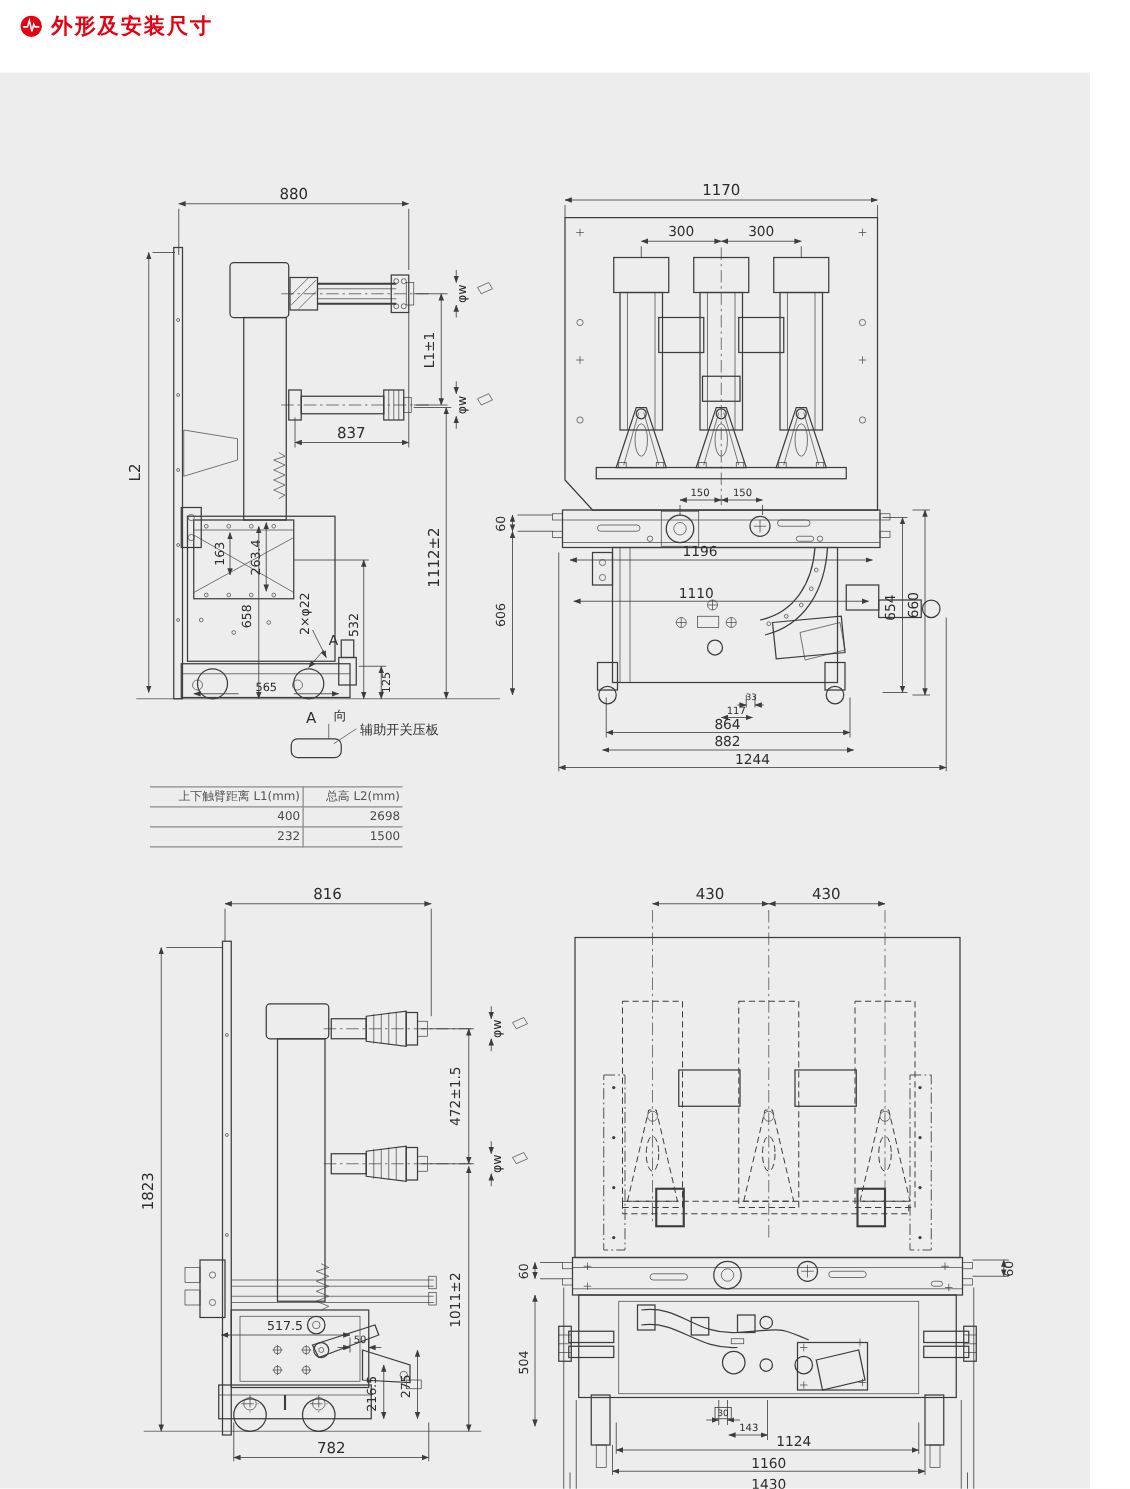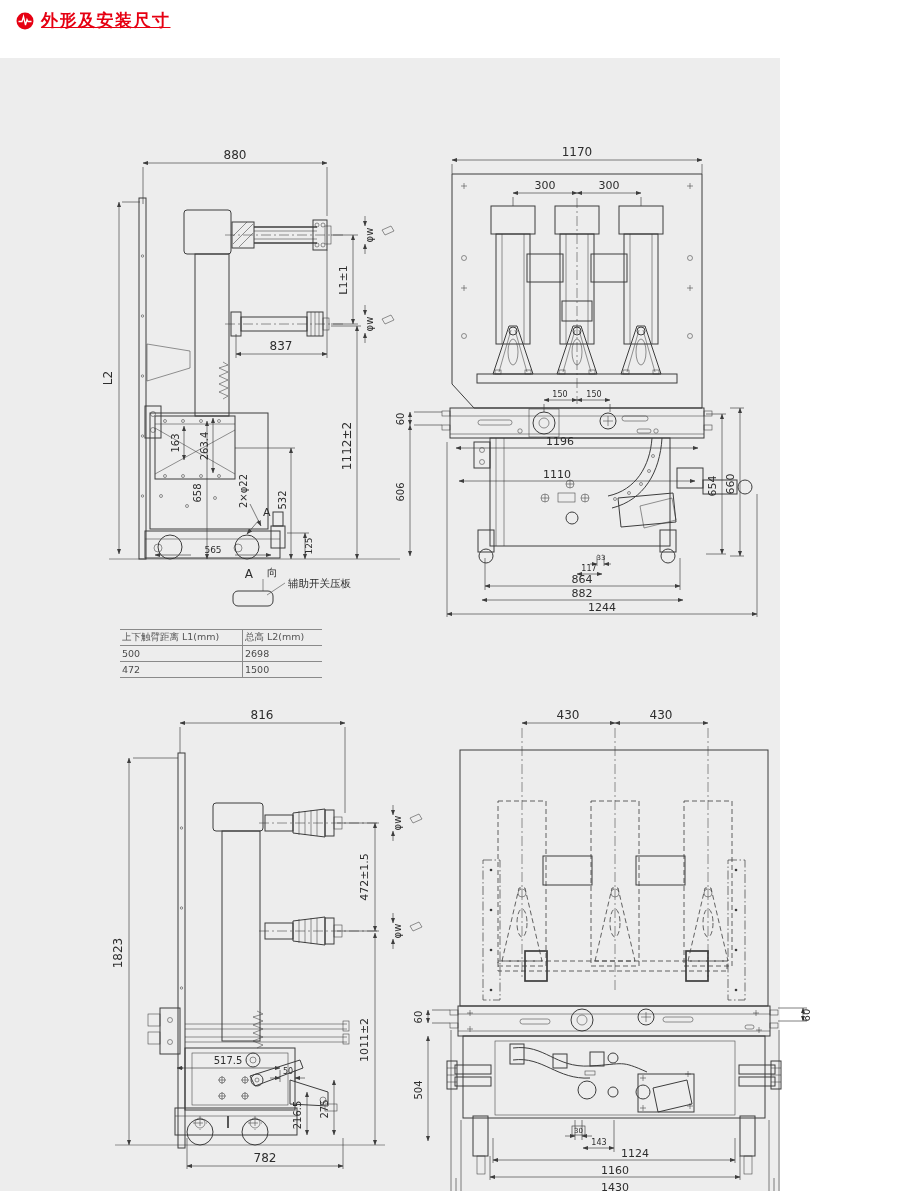--- a/index.html
+++ b/index.html
@@ -1,34 +1,34 @@
 <!DOCTYPE html>
 <html><head>
 <meta charset="utf-8">
 <style>
   html,body{margin:0;padding:0;background:#fff;}
   body{width:904px;height:1191px;position:relative;font-family:"DejaVu Sans",sans-serif;overflow:hidden;}
   .hdr{position:absolute;left:0;top:0;width:904px;height:58px;background:#fff;}
   .hdr-row{position:absolute;left:16px;top:9px;display:flex;align-items:center;gap:7px;}
-  .hdr-title{color:#e60012;font-size:17px;font-weight:bold;letter-spacing:1.5px;text-decoration:underline;}
-  .canvas{position:absolute;left:0;top:58px;width:780px;height:1133px;background:#ededed;}
+  .hdr-title{color:#e60012;font-size:17px;font-weight:bold;letter-spacing:1.5px;}
+  .canvas{position:absolute;left:0;top:58px;width:872px;height:1133px;background:#ededed;}
   svg.drawing{position:absolute;overflow:visible;}
   svg .ol{fill:none;stroke:#3d3d3d;stroke-width:1;}
   svg .th{stroke-width:0.55;}
   svg .bd{stroke-width:1.7;}
   svg .dim{fill:none;stroke:#3d3d3d;stroke-width:0.65;}
   svg .cl{fill:none;stroke:#3d3d3d;stroke-width:0.55;stroke-dasharray:10 3 2 3;}
   svg .dash{fill:none;stroke:#3d3d3d;stroke-width:0.8;stroke-dasharray:5 3;}
   svg .dd{fill:none;stroke:#3d3d3d;stroke-width:0.7;stroke-dasharray:9 2.5 1.5 2.5;}
   svg text{fill:#2d2d2d;}
   .t12{font-size:12px;} .t11{font-size:11px;} .t10{font-size:10px;}
   .t9{font-size:9px;} .t8{font-size:8px;} .t7{font-size:7px;}
   .cjk{font-size:10.5px;}
   .spec{position:absolute;left:120px;top:571px;width:202px;border-collapse:collapse;font-size:9.5px;color:#4a4a4a;}
-  .spec td{border-bottom:1px solid #8a8a8a;text-align:left;height:15px;padding:0 2px;}
+  .spec td{border-bottom:1px solid #8a8a8a;text-align:right;height:15px;padding:0 2px;}
   .spec tr.h td{border-top:1px solid #8a8a8a;color:#555;}
   .spec td.c1{width:118px;border-right:1px solid #8a8a8a;}
 </style>
 </head>
 <body>
 
 <svg width="0" height="0" style="position:absolute">
   <defs>
     <marker id="arr" viewBox="0 0 8 6" refX="7.5" refY="3" markerWidth="9" markerHeight="7" orient="auto-start-reverse">
       <path d="M0,0L8,3L0,6Z" fill="#3d3d3d"></path>
@@ -601,23 +601,23 @@
   </g>
 </svg>
 
 <table class="spec">
   <tbody>
         <tr class="h">
     <td class="c1">上下触臂距离 L1(mm)</td>
     <td>总高 L2(mm)</td>
   </tr>
   <tr>
-    <td class="c1">500</td>
+    <td class="c1">400</td>
     <td>2698</td>
   </tr>
   <tr>
-    <td class="c1">472</td>
+    <td class="c1">232</td>
     <td>1500</td>
   </tr>
 </tbody>
     </table>
 
 </div>
 
 </body></html>

